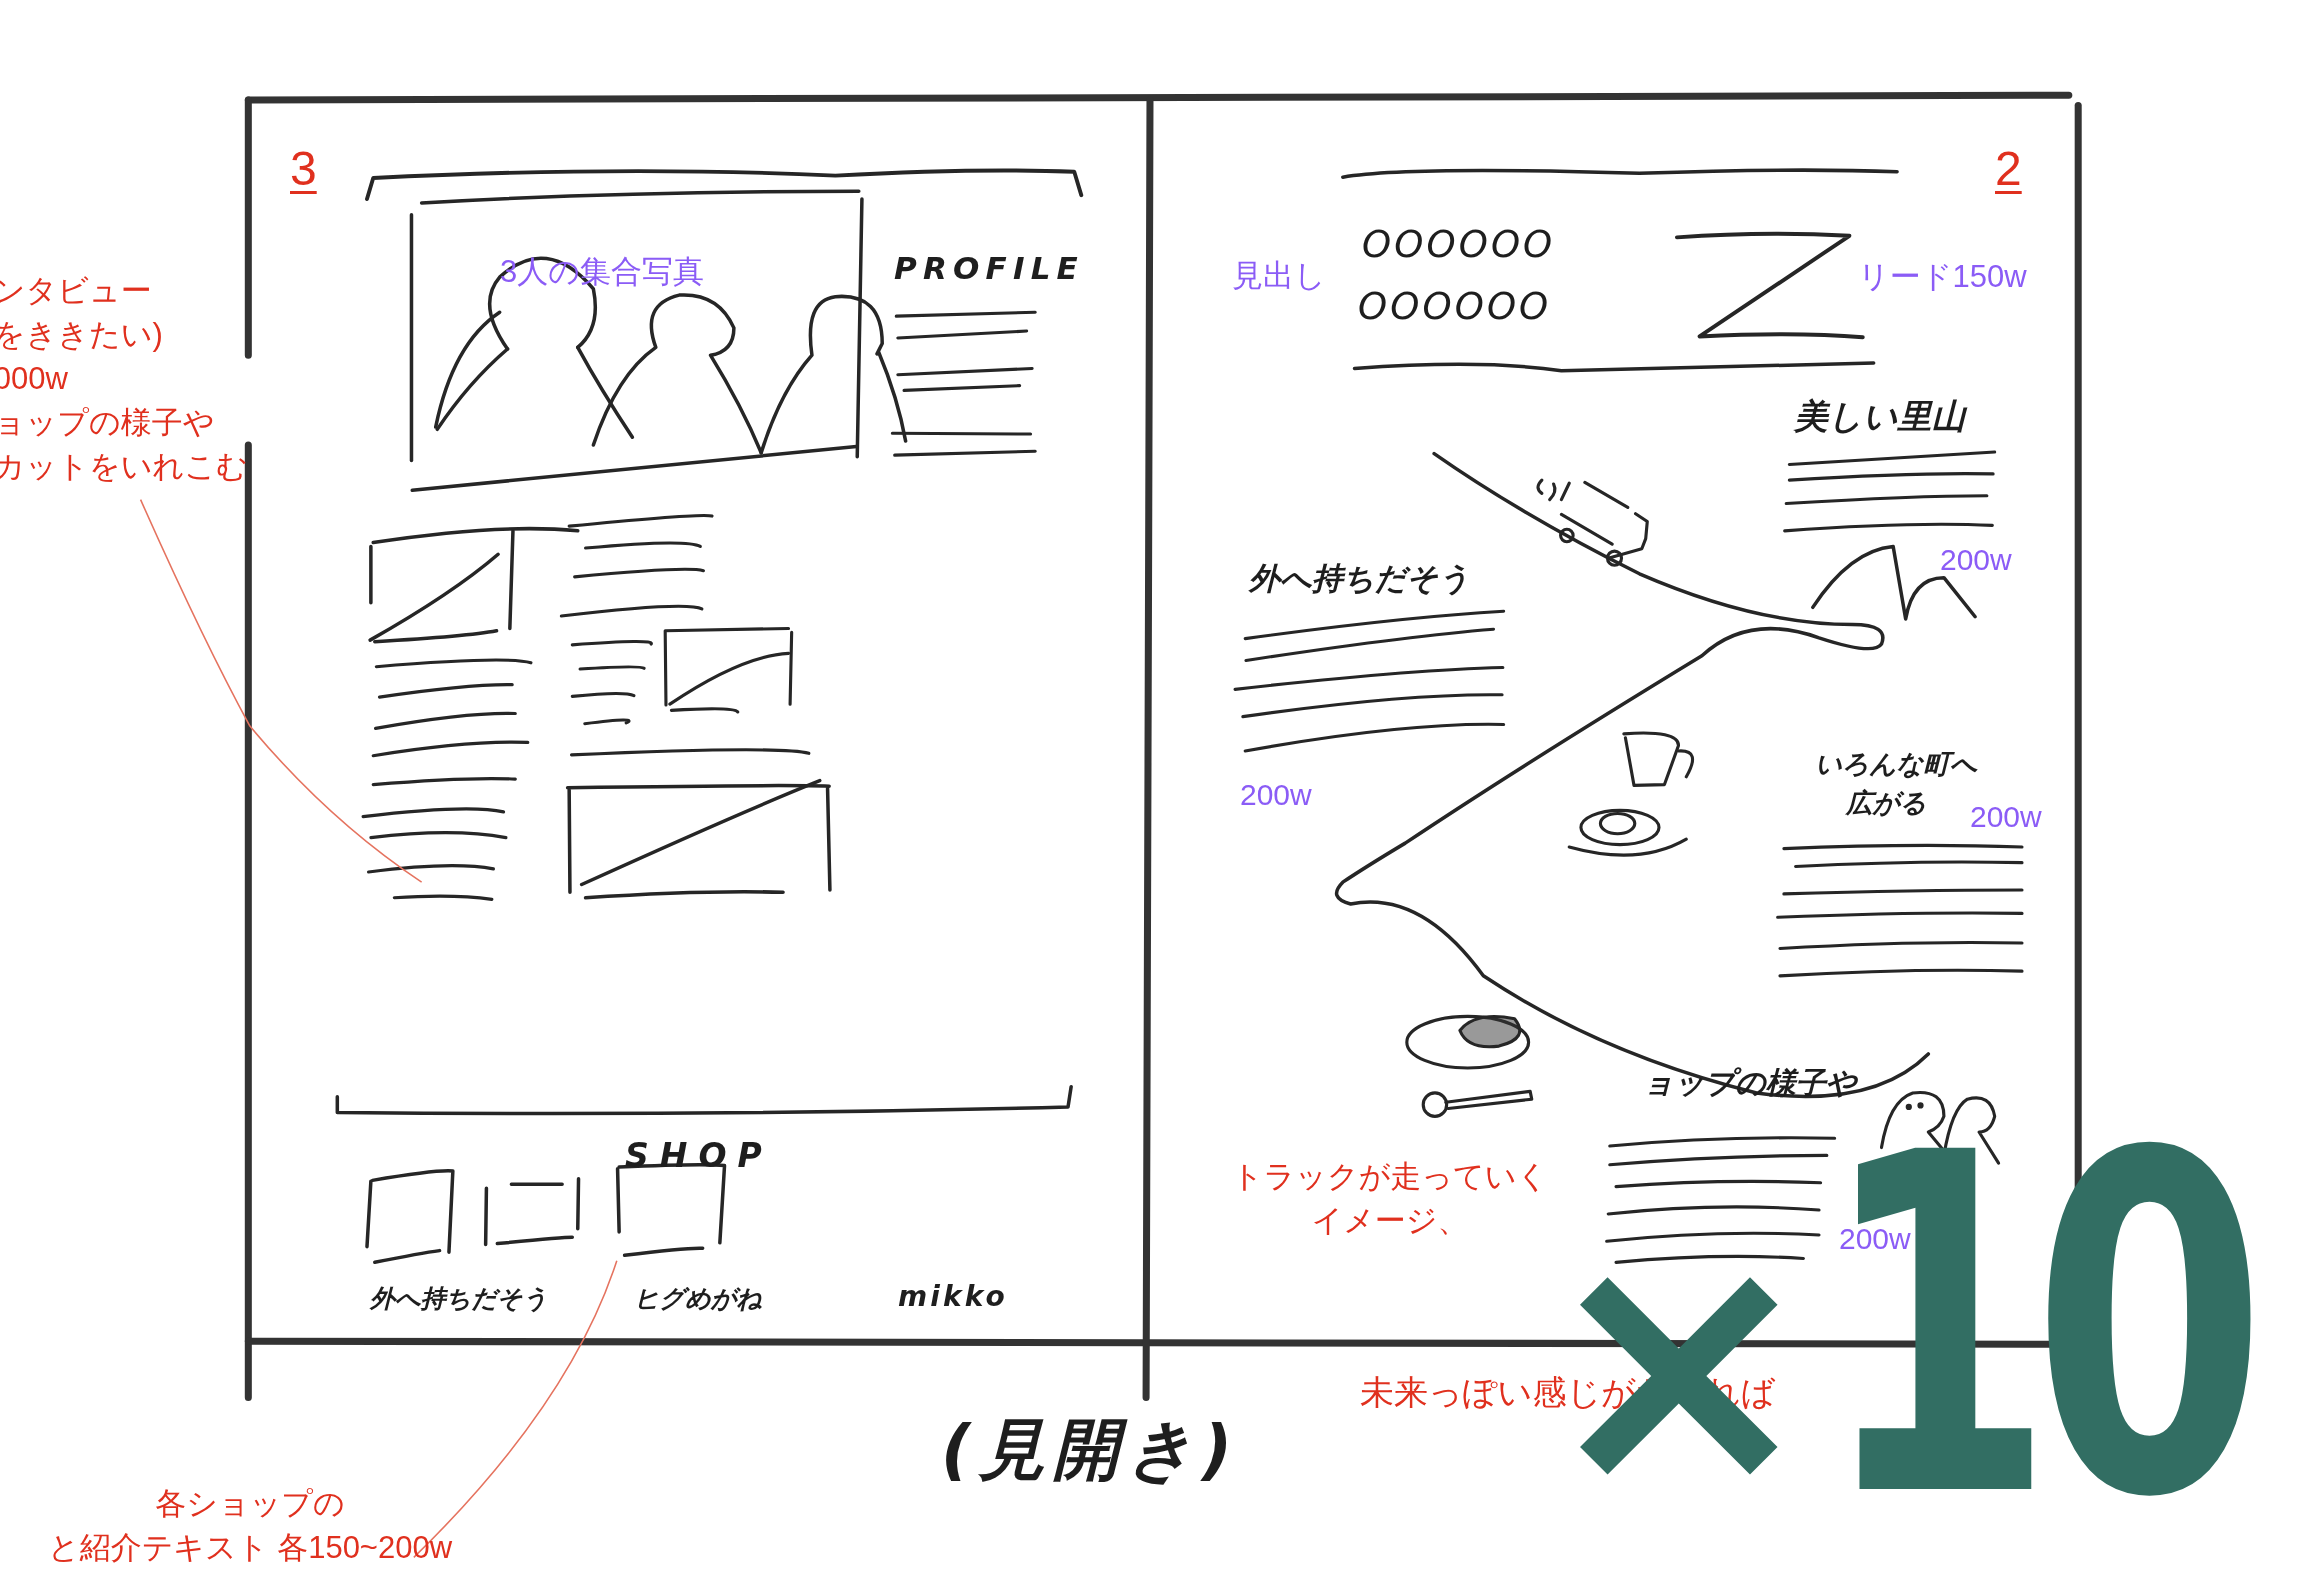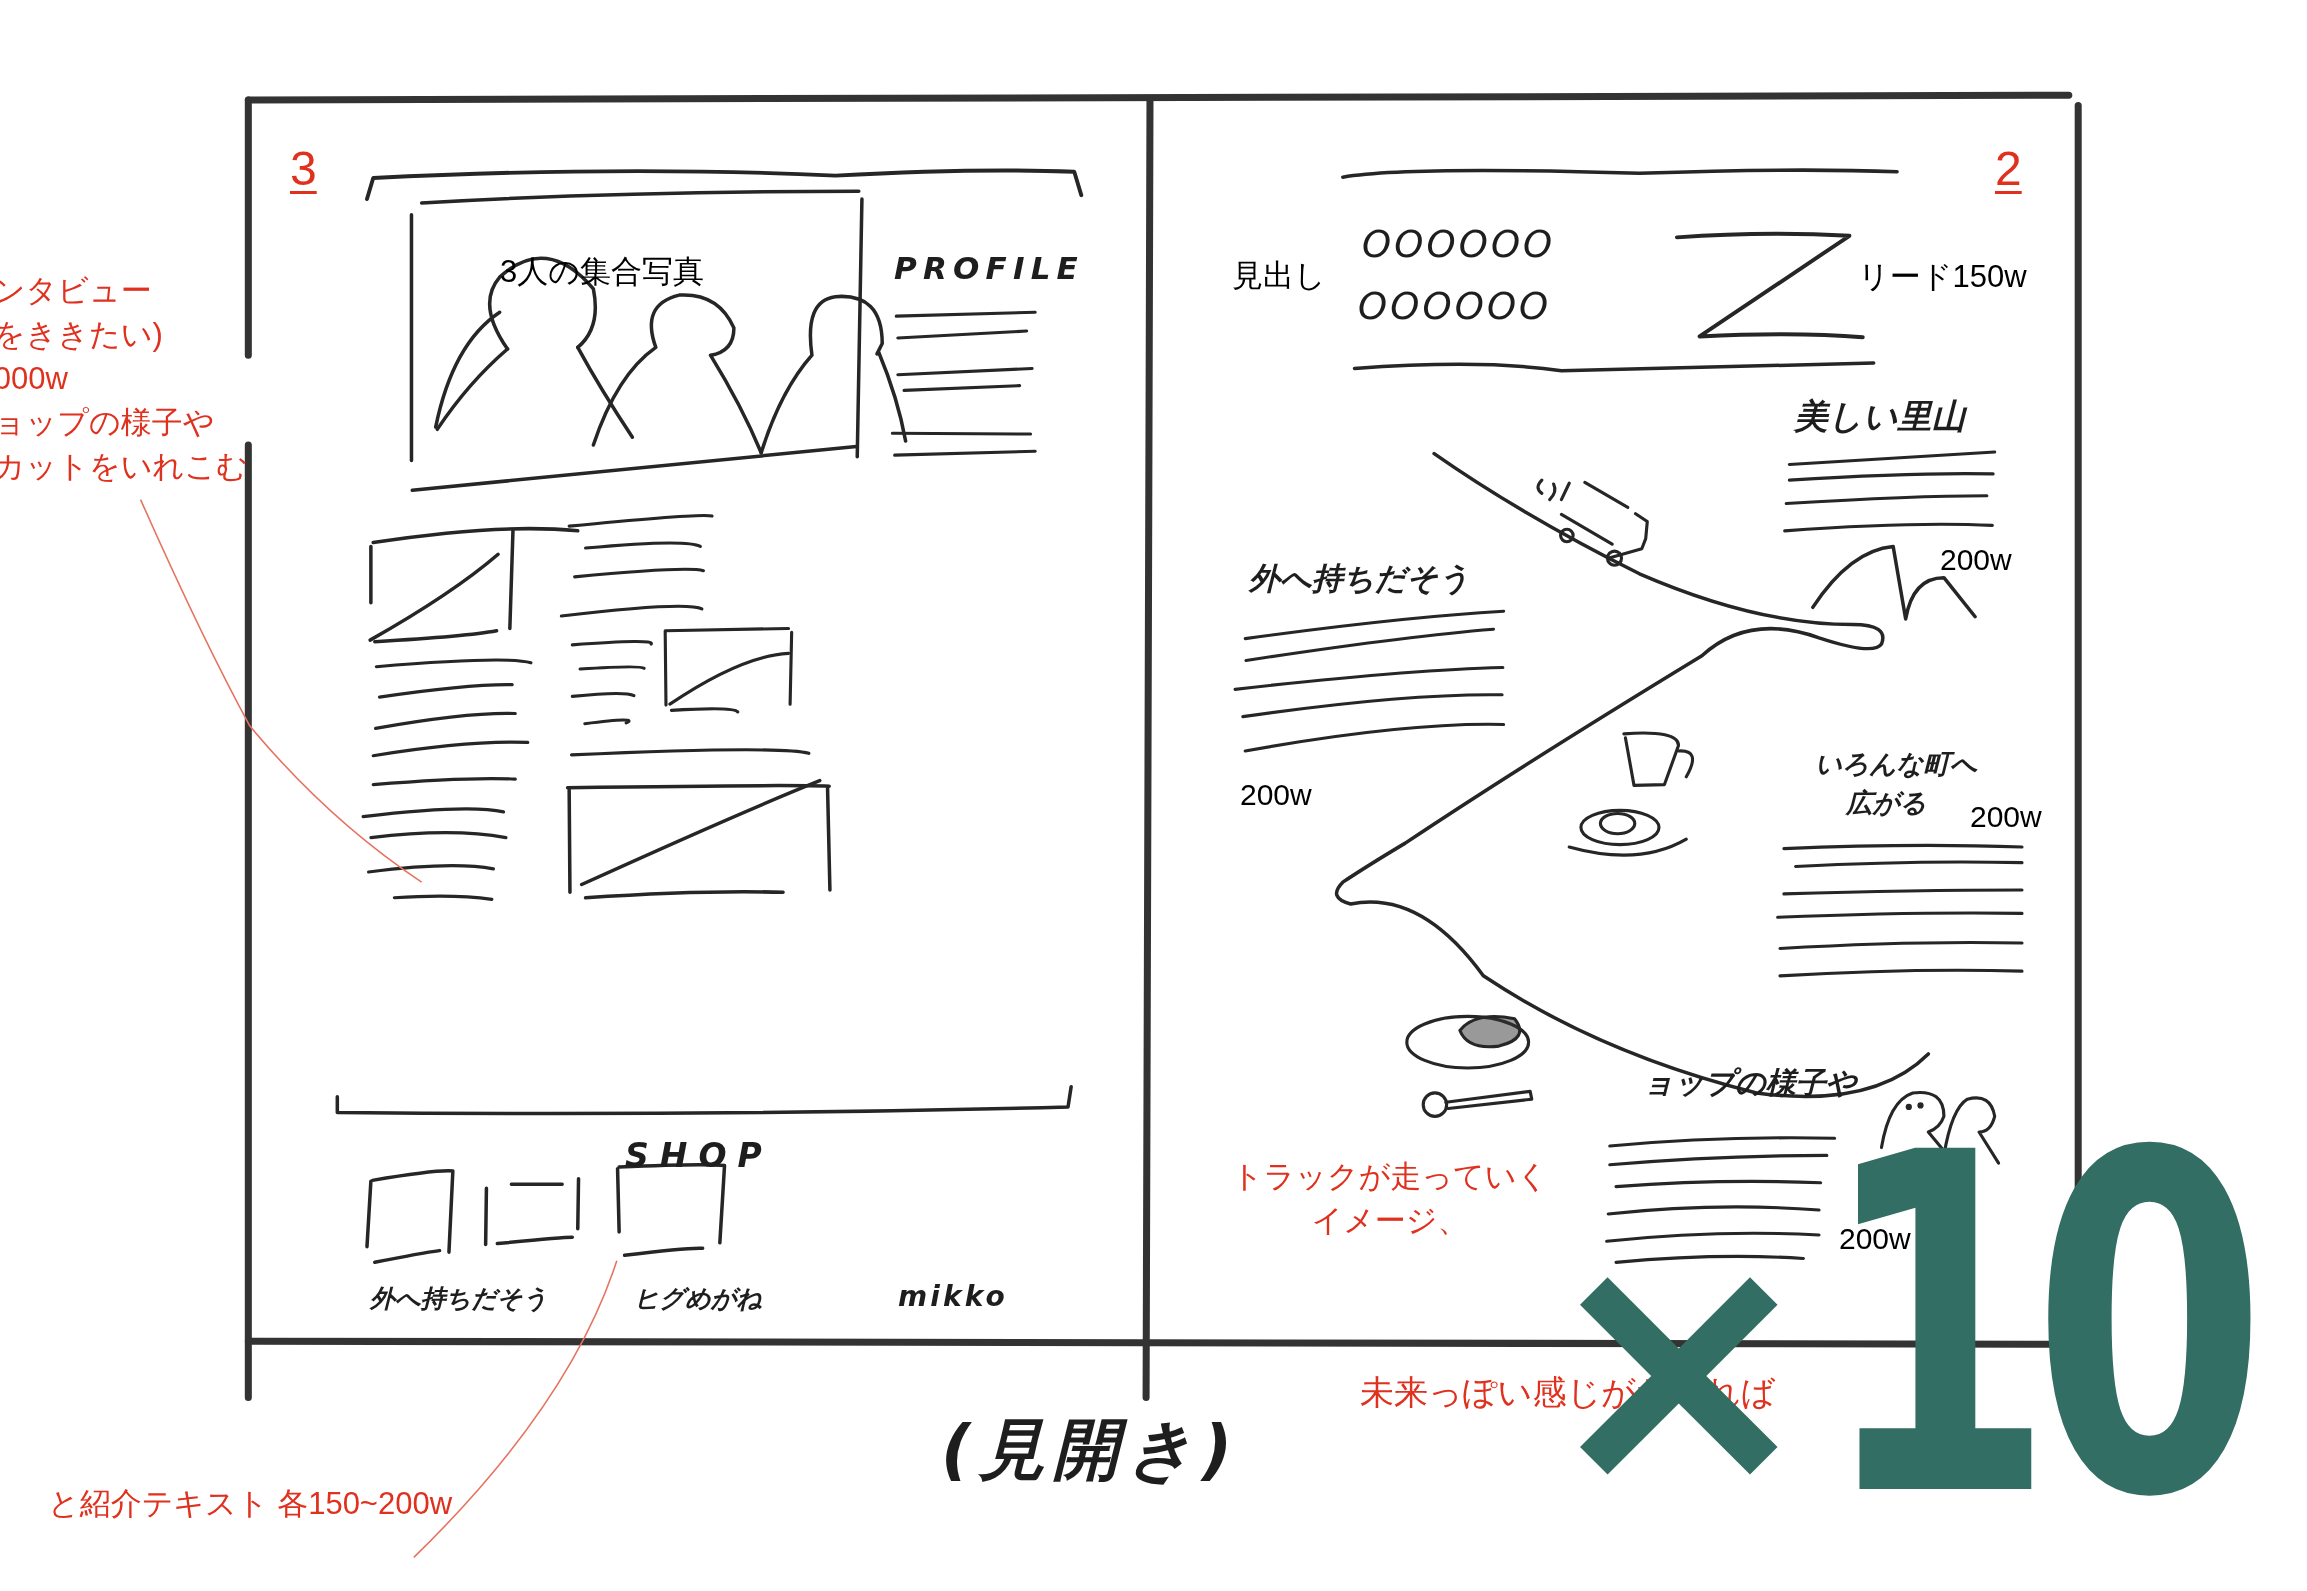--- a/index.html
+++ b/index.html
@@ -1,20 +1,20 @@
 <!DOCTYPE html>
 <html style="font-size:12.5px"><head>
 <meta charset="utf-8">
 <style>
   html, body { margin: 0; padding: 0; background: #ffffff; }
   body { width: 2307px; height: 1591px; position: relative; overflow: hidden;
          font-family: "Liberation Sans", "DejaVu Sans", sans-serif; }
   .abs { position: absolute; }
   svg.sketch { position: absolute; left: 0; top: 0; width: 2307px; height: 1591px; }
-  .red { color: #000000; }
+  .red { color: #8b5cf6; }
   .hand { font-family: "DejaVu Sans", sans-serif; color: #1e1e1e; font-style: italic; font-weight: bold; }
   .pagenum { font-size: 48px; text-decoration: underline; text-decoration-thickness: 3.1px; text-underline-offset: 6.2px; color: #e0301e; }
   .note { font-size: 31px; line-height: 44px; color: #e0301e; white-space: nowrap; }
   .center { text-align: center; }
   .times10 { position: absolute; left: 1538px; top: 1093px; color: #326e63;
              font-family: "DejaVu Sans", sans-serif; font-weight: bold; white-space: nowrap; line-height: 1; }
   .times10 .x { font-size: 336px; display: inline-block; transform: translateY(-7.8px); }
   .times10 .n { font-size: 468px; letter-spacing: -31px; display: inline-block; transform: scaleX(0.72); transform-origin: left; }
 </style>
 </head>
@@ -186,20 +186,21 @@
   <div>をききたい)</div>
   <div>000w</div>
   <div>ョップの様子や</div>
   <div>カットをいれこむ</div>
 </div>
 <svg class="sketch" viewBox="0 0 2955 2038" fill="none" stroke="#e5735f" stroke-width="2">
   <path d="M180 640 Q260 820 320 930 Q420 1050 540 1130"></path>
   <path d="M790 1615 Q730 1800 530 1995"></path>
 </svg>
 <div class="abs note center" style="left:47px; top:1482px; width:406px;">
+  <div>各ショップの</div>
   <div>と紹介テキスト 各150~200w</div>
 </div>
 
 <div class="abs pagenum" style="left:1995px; top:141px;">2</div>
 <div class="abs red" style="left:1232px; top:255px; font-size:31px;">見出し</div>
 <div class="abs hand" style="left:1362px; top:223px; font-size:37px; letter-spacing:3.1px; font-weight:normal;">OOOOOO</div>
 <div class="abs hand" style="left:1358px; top:285px; font-size:37px; letter-spacing:3.1px; font-weight:normal;">OOOOOO</div>
 <div class="abs red" style="left:1858px; top:256px; font-size:31px;">リード150w</div>
 
 <div class="abs hand" style="left:1794px; top:394px; font-size:34px;">美しい里山</div>

